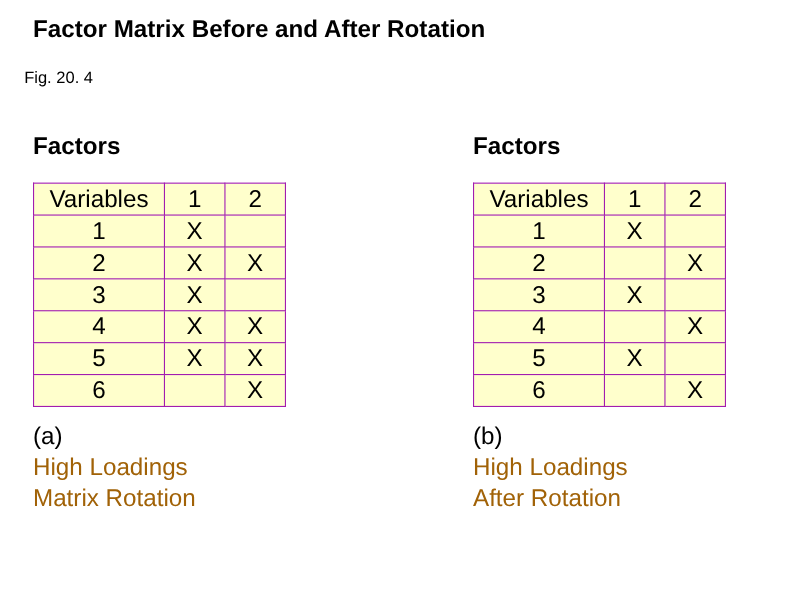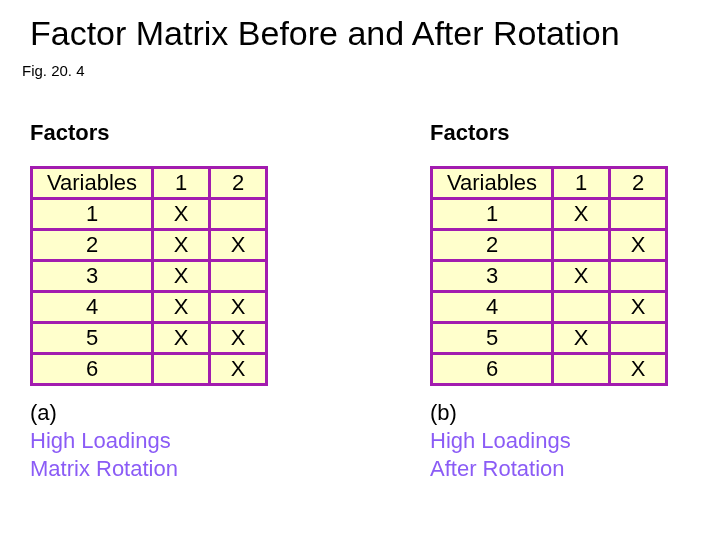--- a/index.html
+++ b/index.html
@@ -14,22 +14,22 @@
   .slide {
     position: relative;
     width: 720px;
     height: 540px;
     box-sizing: border-box;
   }
   .title {
     position: absolute;
     left: 30px;
     top: 14px;
-    font-size: 34px;
-    font-weight: 400;
+    font-size: 22px;
+    font-weight: 700;
     font-family: Arial, Helvetica, sans-serif;
     letter-spacing: 0px;
   }
   .fig {
     position: absolute;
     left: 22px;
     top: 62px;
     font-size: 15px;
     font-family: Arial, Helvetica, sans-serif;
     font-weight: 400;
@@ -46,21 +46,21 @@
     font-size: 22px;
     color: #000;
     margin-bottom: 20px;
   }
   table.fm {
     border-collapse: collapse;
     font-size: 22px;
     color: #000;
   }
   table.fm td {
-    border: 3px solid #a21caf;
+    border: 1px solid #a21caf;
     background: #ffffcc;
     text-align: center;
     padding: 0;
     height: 28px;
     line-height: 28px;
   }
   
   .c0 { width: 118px; }
   .c1 { width: 54px; }
   .c2 { width: 54px; }
@@ -69,21 +69,21 @@
   .panel-b .c2 { width: 54px; }
 
   .tag {
     font-size: 22px;
     margin-top: 14px;
     color: #000;
   }
   .caption {
     font-size: 22px;
     margin-top: 2px;
-    color: #8b5cf6;
+    color: #a16207;
   }
 </style>
 </head>
 <body>
 
 <div class="slide">
 
   <div class="title">Factor Matrix Before and After Rotation</div>
   <div class="fig">Fig. 20. 4</div>
 

